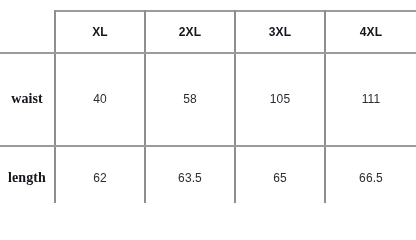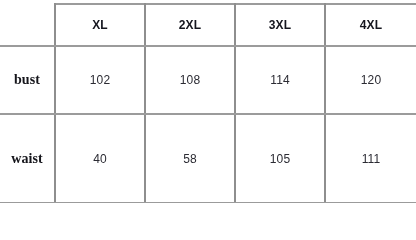--- a/index.html
+++ b/index.html
@@ -18,21 +18,21 @@
   #size-chart {
     position: relative;
     width: 416px;
     height: 203px;
     background: #ffffff;
   }
 
   table.size-table {
     position: absolute;
     left: 0;
-    top: 3px;
+    top: 10px;
     width: 416px;
     height: 201px;
     border-collapse: collapse;
     table-layout: fixed;
   }
 
   table.size-table td,
   table.size-table th {
     padding: 0;
     margin: 0;
@@ -131,34 +131,34 @@
         <th class="corner-cell"></th>
         <th class="size-head">XL</th>
         <th class="size-head">2XL</th>
         <th class="size-head">3XL</th>
         <th class="size-head col-last">4XL</th>
       </tr>
     </thead>
 
     <tbody>
 
-      <tr class="body-row data-row-1">
-        <th class="row-label">bust</th>
-        <td class="value-cell">102</td>
-        <td class="value-cell">108</td>
-        <td class="value-cell">114</td>
-        <td class="value-cell col-last">120</td>
-      </tr>
 
       <tr class="body-row data-row-2">
         <th class="row-label">waist</th>
         <td class="value-cell">40</td>
         <td class="value-cell">58</td>
         <td class="value-cell">105</td>
         <td class="value-cell col-last">111</td>
       </tr>
 
 
+      <tr class="last-row data-row-4">
+        <th class="row-label">length</th>
+        <td class="value-cell">62</td>
+        <td class="value-cell">63.5</td>
+        <td class="value-cell">65</td>
+        <td class="value-cell col-last">66.5</td>
+      </tr>
 
     </tbody>
   </table>
 
 </div>
 
 </body></html>

